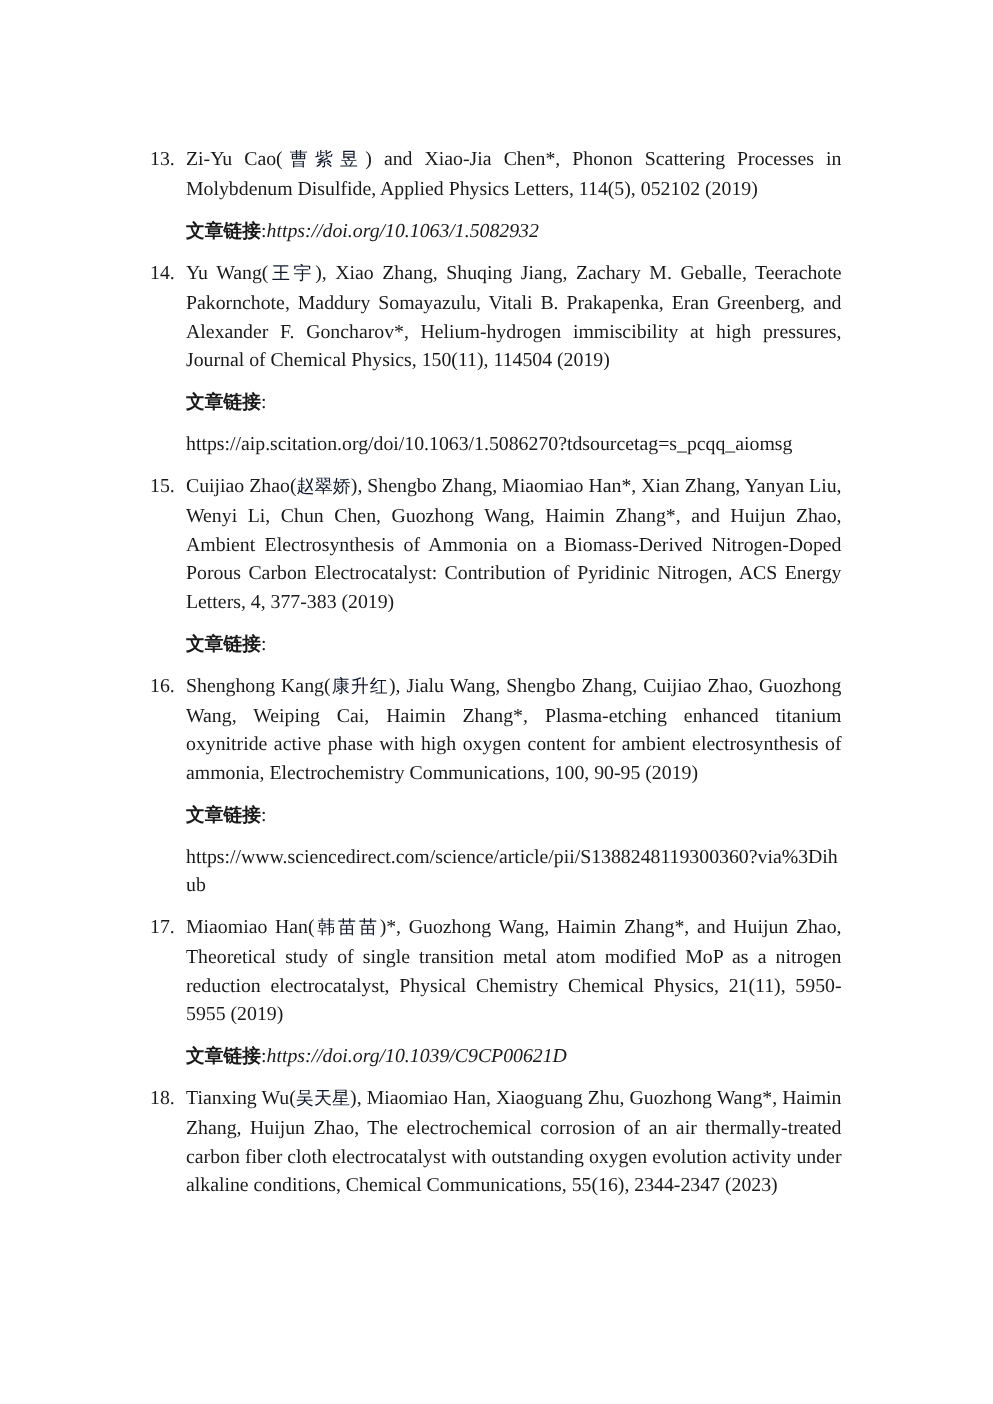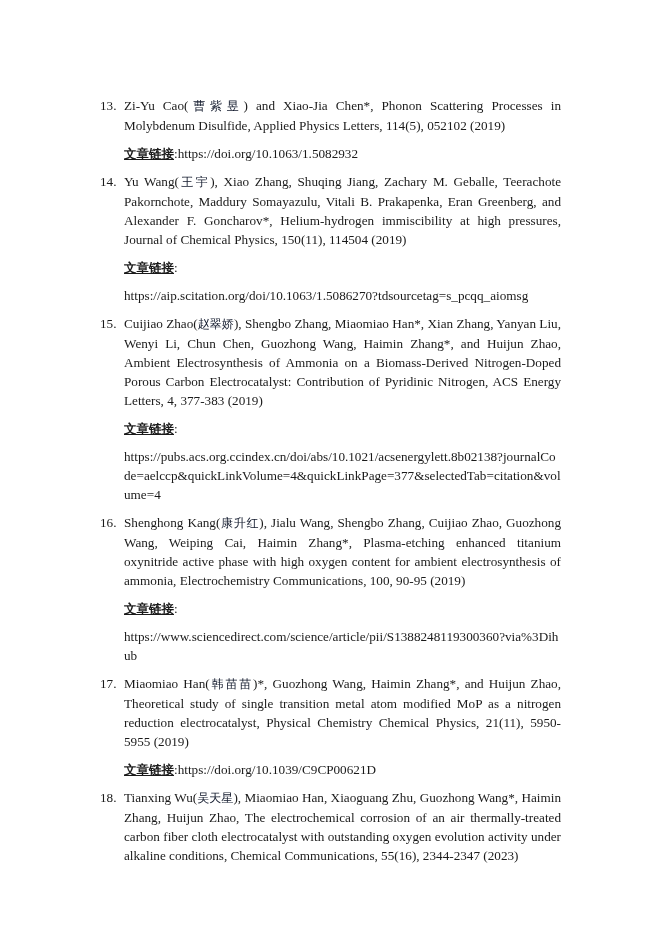--- a/index.html
+++ b/index.html
@@ -41,28 +41,28 @@
       margin: 0;
     }
     .link-block {
       margin-top: 9px;
       margin-bottom: 9px;
     }
     .link-label {
       font-weight: bold;
       font-family: "DejaVu Sans", sans-serif;
       font-size: 12.5px;
-      text-decoration: underline;
     }
     .link-url {
       word-break: break-all;
       margin-top: 9px;
     }
     .link-inline {
       word-break: break-all;
+      font-style: italic;
     }
     .cn {
       font-family: "DejaVu Sans", sans-serif;
       font-size: 12px;
       color: #0f172a;
     }
   </style>
 </head>
 <body>
 
@@ -83,21 +83,20 @@
       <span class="link-label">文章链接</span><span>:</span>
       <div class="link-url">https://aip.scitation.org/doi/10.1063/1.5086270?tdsourcetag=s_pcqq_aiomsg</div>
     </div>
   </div>
 
   <div class="entry">
     <span class="entry-num">15.</span>
     <p class="citation"><span>Cuijiao Zhao(</span><span class="cn">赵翠娇</span><span>), Shengbo Zhang, Miaomiao Han*, Xian Zhang, Yanyan Liu, Wenyi Li, Chun Chen, Guozhong Wang, Haimin Zhang*, and Huijun Zhao, Ambient Electrosynthesis of Ammonia on a Biomass-Derived Nitrogen-Doped Porous Carbon Electrocatalyst: Contribution of Pyridinic Nitrogen, ACS Energy Letters, 4, 377-383 (2019)</span></p>
     <div class="link-block">
       <span class="link-label">文章链接</span><span>:</span>
-      <div class="link-url">https://pubs.acs.org.ccindex.cn/doi/abs/10.1021/acsenergylett.8b02138?journalCode=aelccp&amp;quickLinkVolume=4&amp;quickLinkPage=377&amp;selectedTab=citation&amp;volume=4</div>
     </div>
   </div>
 
   <div class="entry">
     <span class="entry-num">16.</span>
     <p class="citation"><span>Shenghong Kang(</span><span class="cn">康升红</span><span>), Jialu Wang, Shengbo Zhang, Cuijiao Zhao, Guozhong Wang, Weiping Cai, Haimin Zhang*, Plasma-etching enhanced titanium oxynitride active phase with high oxygen content for ambient electrosynthesis of ammonia, Electrochemistry Communications, 100, 90-95 (2019)</span></p>
     <div class="link-block">
       <span class="link-label">文章链接</span><span>:</span>
       <div class="link-url">https://www.sciencedirect.com/science/article/pii/S1388248119300360?via%3Dihub</div>
     </div>

